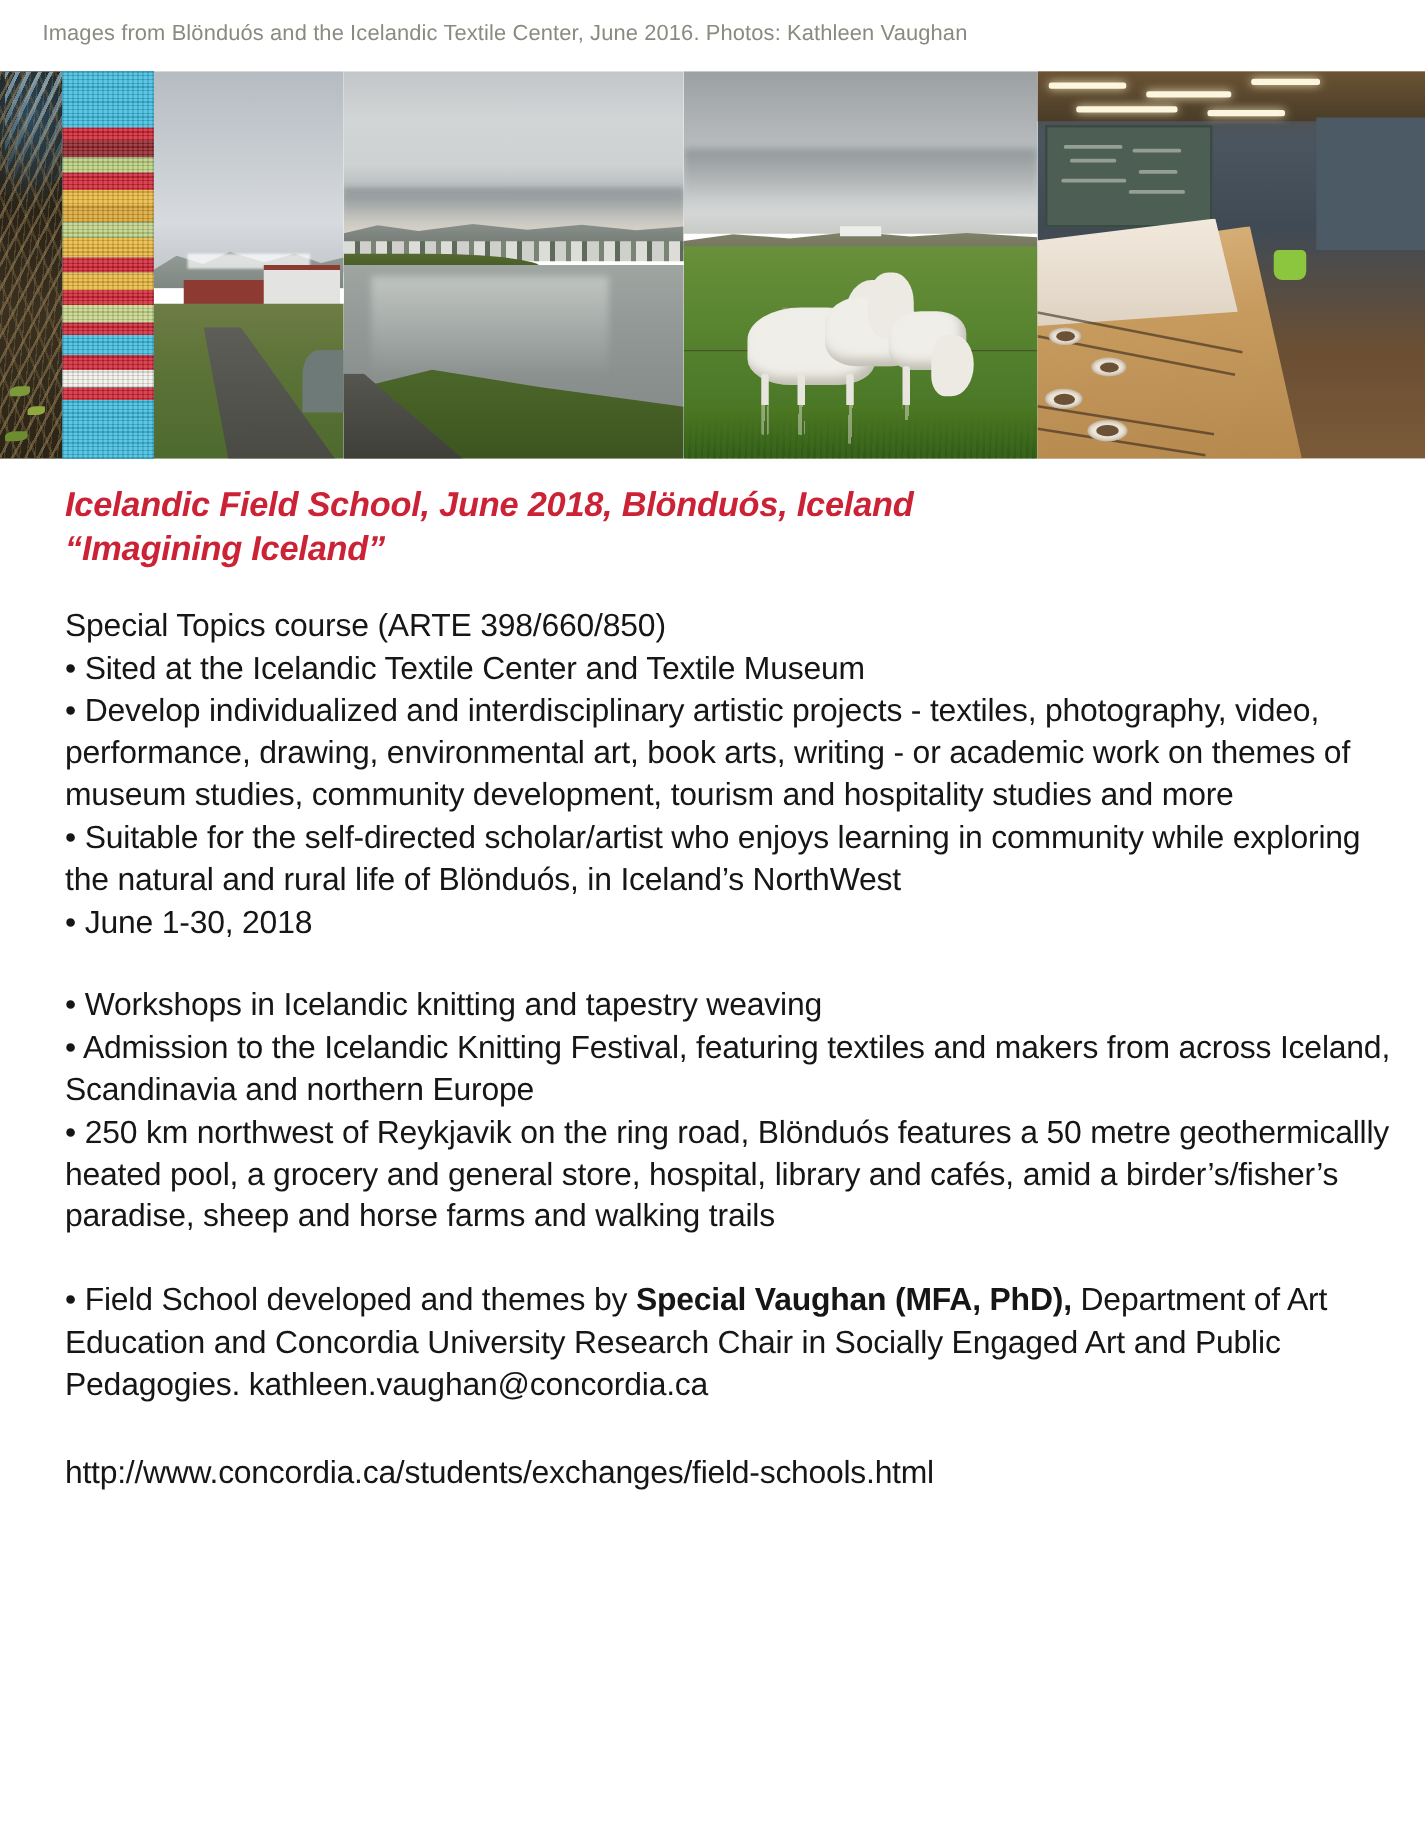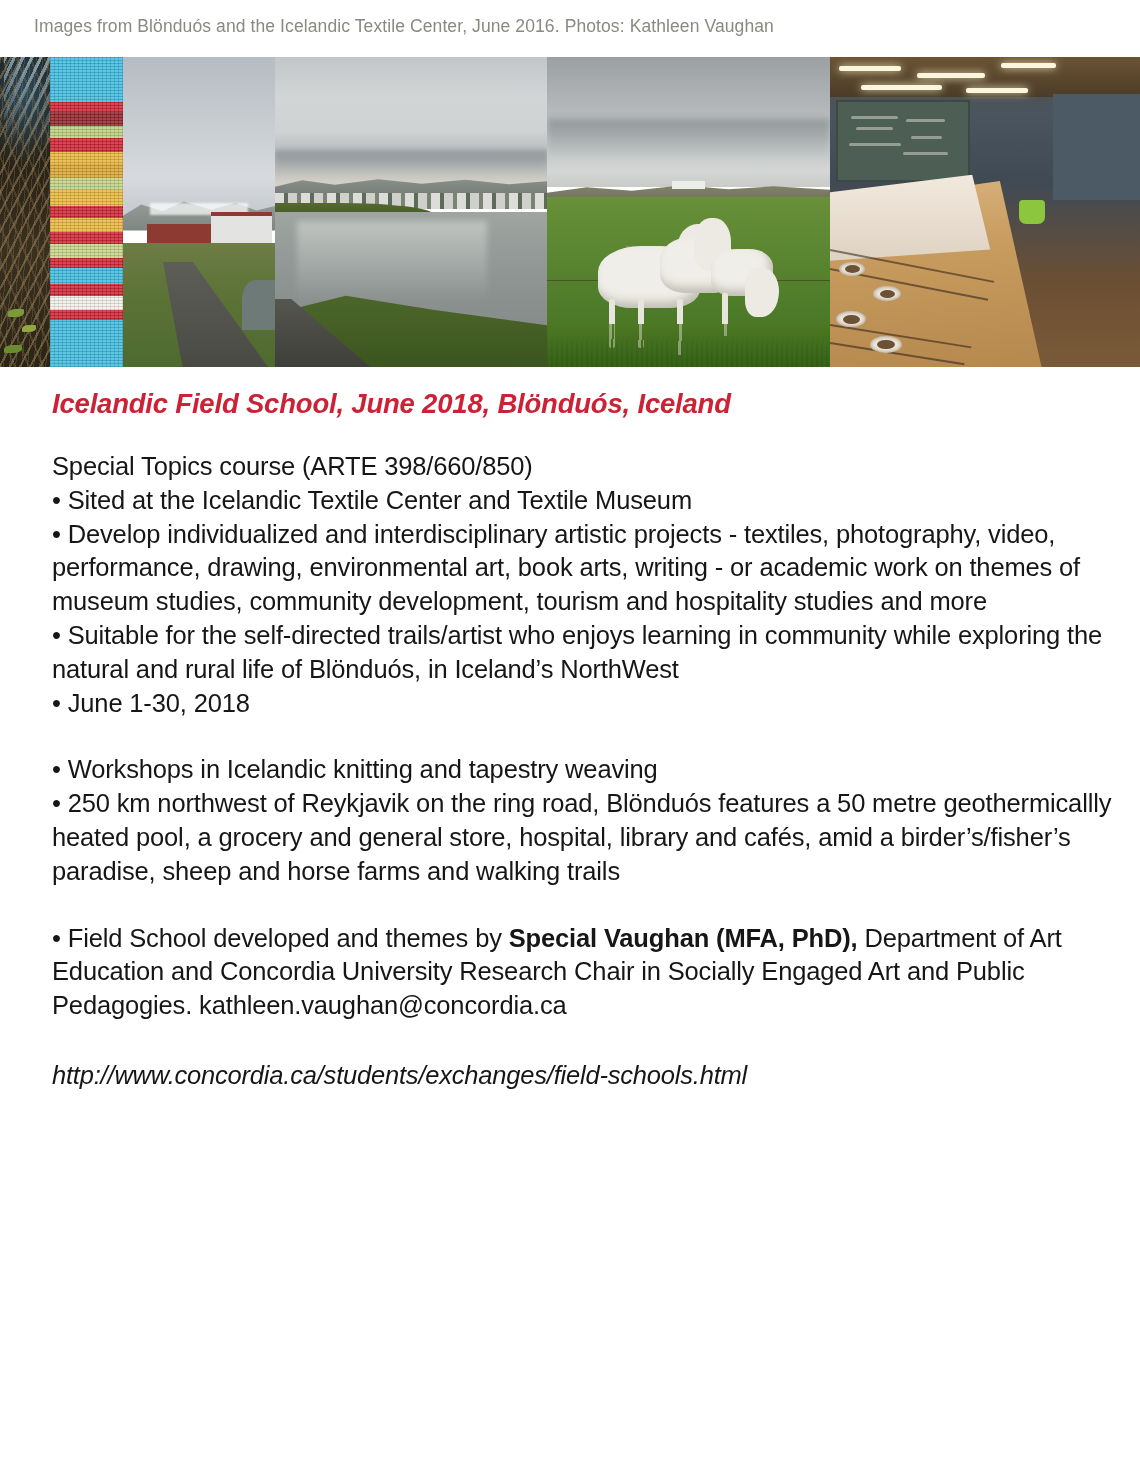--- a/index.html
+++ b/index.html
@@ -221,21 +221,20 @@
     font-size: 25.5px;
     line-height: 33px;
     letter-spacing: -0.1px;
   }
   .url-line {
     margin-top: 36px;
     font-size: 25.5px;
     line-height: 33px;
     color: #161616;
     letter-spacing: -0.2px;
-    font-style: italic;
   }
   b.strong { font-weight: bold; }
 </style>
 </head>
 <body>
 
 <div class="credit-line">Images from Blönduós and the Icelandic Textile Center, June 2016. Photos: Kathleen Vaughan</div>
 
 <div class="photo-strip">
 
@@ -383,32 +382,34 @@
 
     <div class="mug" style="left:61%; top:46%; width:26px; height:24px;"></div>
   </div>
 
 </div>
 
 <div class="content">
 
   <div class="title-block">
     <div>Icelandic Field School, June 2018, Blönduós, Iceland</div>
+    <div>“Imagining Iceland”</div>
   </div>
 
   <div class="body-block">
     <p class="para">Special Topics course (ARTE 398/660/850)</p>
     <p class="para">• Sited at the Icelandic Textile Center and Textile Museum</p>
     <p class="para">• Develop individualized and interdisciplinary artistic projects - textiles, photography, video, performance, drawing, environmental art, book arts, writing - or academic work on themes of museum studies, community development, tourism and hospitality studies and more</p>
-    <p class="para">• Suitable for the self-directed trails/artist who enjoys learning in community while exploring the natural and rural life of Blönduós, in Iceland’s NorthWest</p>
+    <p class="para">• Suitable for the self-directed scholar/artist who enjoys learning in community while exploring the natural and rural life of Blönduós, in Iceland’s NorthWest</p>
     <p class="para">• June 1-30, 2018</p>
 
     <div class="spacer"></div>
 
     <p class="para">• Workshops in Icelandic knitting and tapestry weaving</p>
+    <p class="para">• Admission to the Icelandic Knitting Festival, featuring textiles and makers from across Iceland, Scandinavia and northern Europe</p>
     <p class="para">• 250 km northwest of Reykjavik on the ring road, Blönduós features a 50 metre geothermicallly heated pool, a grocery and general store, hospital, library and cafés, amid a birder’s/fisher’s paradise, sheep and horse farms and walking trails</p>
 
     <div class="spacer"></div>
 
     <p class="para"><span>• Field School developed and themes by </span><b class="strong">Special Vaughan (MFA, PhD),</b><span> Department of Art Education and Concordia University Research Chair in Socially Engaged Art and Public Pedagogies. kathleen.vaughan@concordia.ca</span></p>
   </div>
 
 
   <div class="url-line">http://www.concordia.ca/students/exchanges/field-schools.html</div>
 

